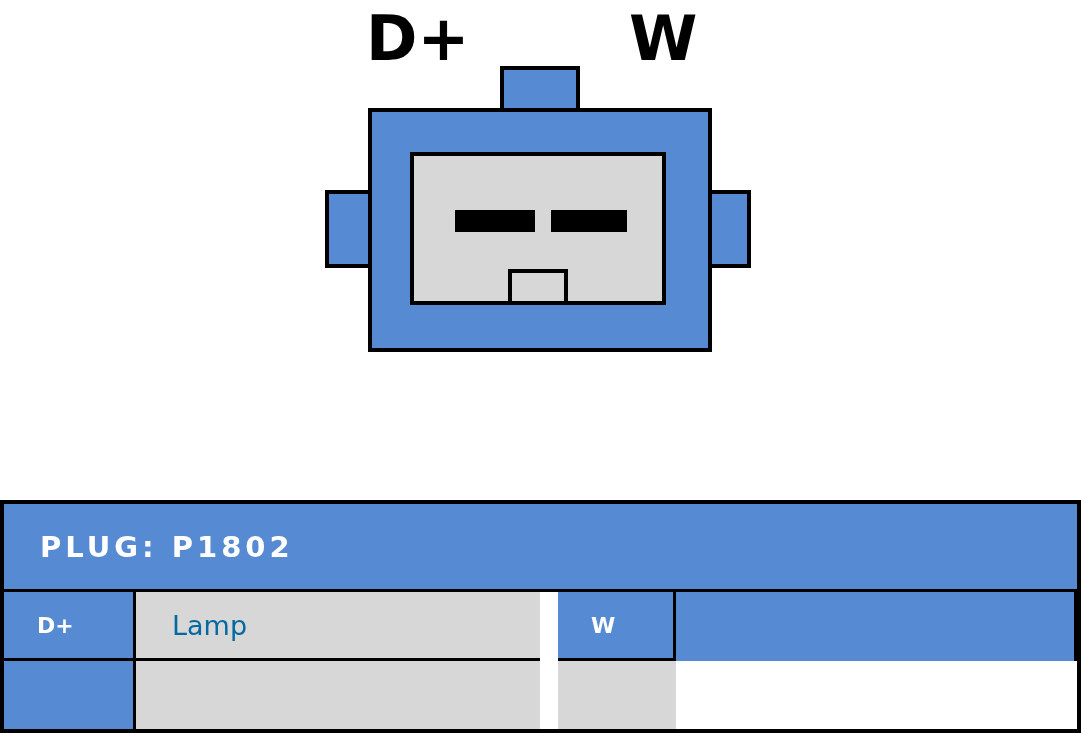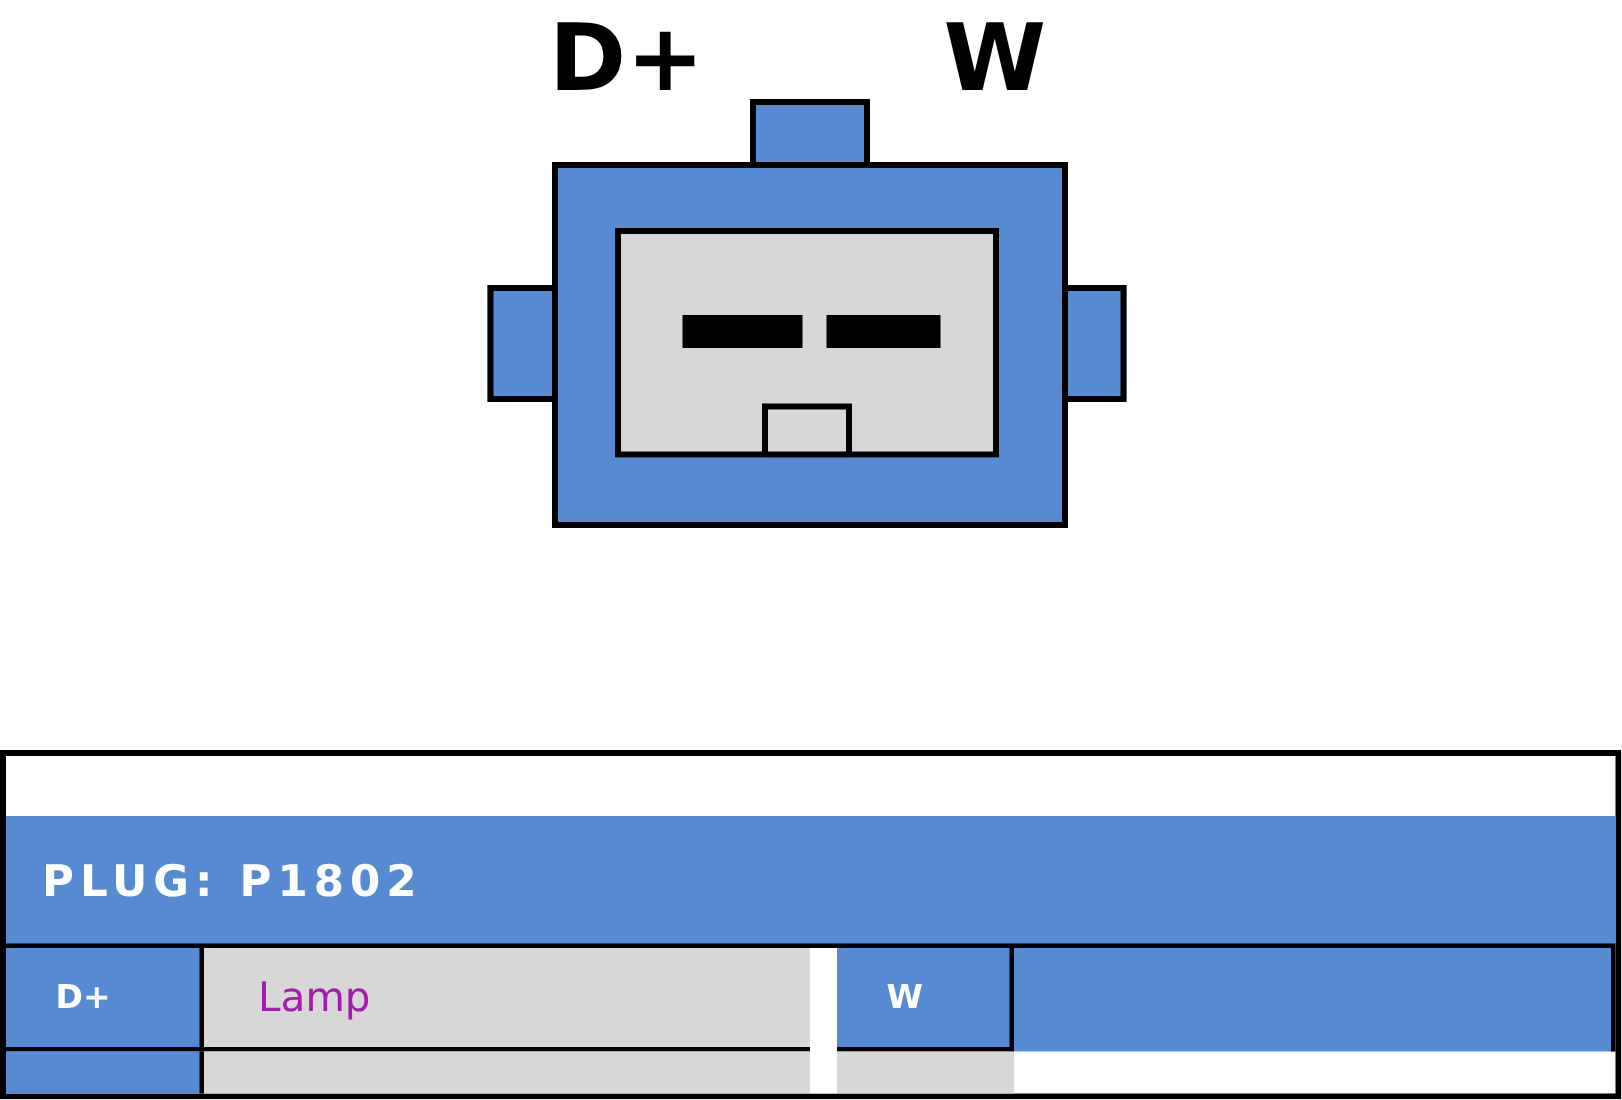--- a/index.html
+++ b/index.html
@@ -37,34 +37,34 @@
   }
 
   
   .plug-table{
     position:absolute;left:0;top:500px;width:1081px;height:233px;
     box-sizing:border-box;border:4px solid var(--border);
     background:#fff;display:flex;flex-direction:column;
   }
   .pt-header{
     flex:0 0 88px;background:var(--blue);border-bottom:3px solid var(--border);
-    box-sizing:border-box;display:flex;align-items:center;padding-left:24px;margin-top:40px;
+    box-sizing:border-box;display:flex;align-items:center;padding-left:36px;
   }
   .pt-title{color:#fff;font-weight:bold;font-size:29px;letter-spacing:4px;}
   .pt-body{flex:1;display:flex;}
   .sub{display:grid;grid-template-rows:69px 1fr;}
   .sub.left{width:536px;grid-template-columns:132px 1fr;}
   .gap-col{width:18px;background:#fff;}
   .sub.right{flex:1;grid-template-columns:118px 1fr;}
   .cell{box-sizing:border-box;display:flex;align-items:center;}
   .cell.pin{
     background:var(--blue);border-right:3px solid var(--border);
     color:#fff;font-weight:bold;font-size:22px;padding-left:33px;
   }
-  .cell.desc{background:var(--gray);font-size:27px;color:#a21caf;padding-left:36px;}
+  .cell.desc{background:var(--gray);font-size:27px;color:#0369a1;padding-left:36px;}
   .cell.rowtop{border-bottom:3px solid var(--border);}
 </style>
 </head>
 <body>
 
 <div class="stage">
 
   <div class="big-label dplus">D+</div>
   <div class="big-label w">W</div>
 

